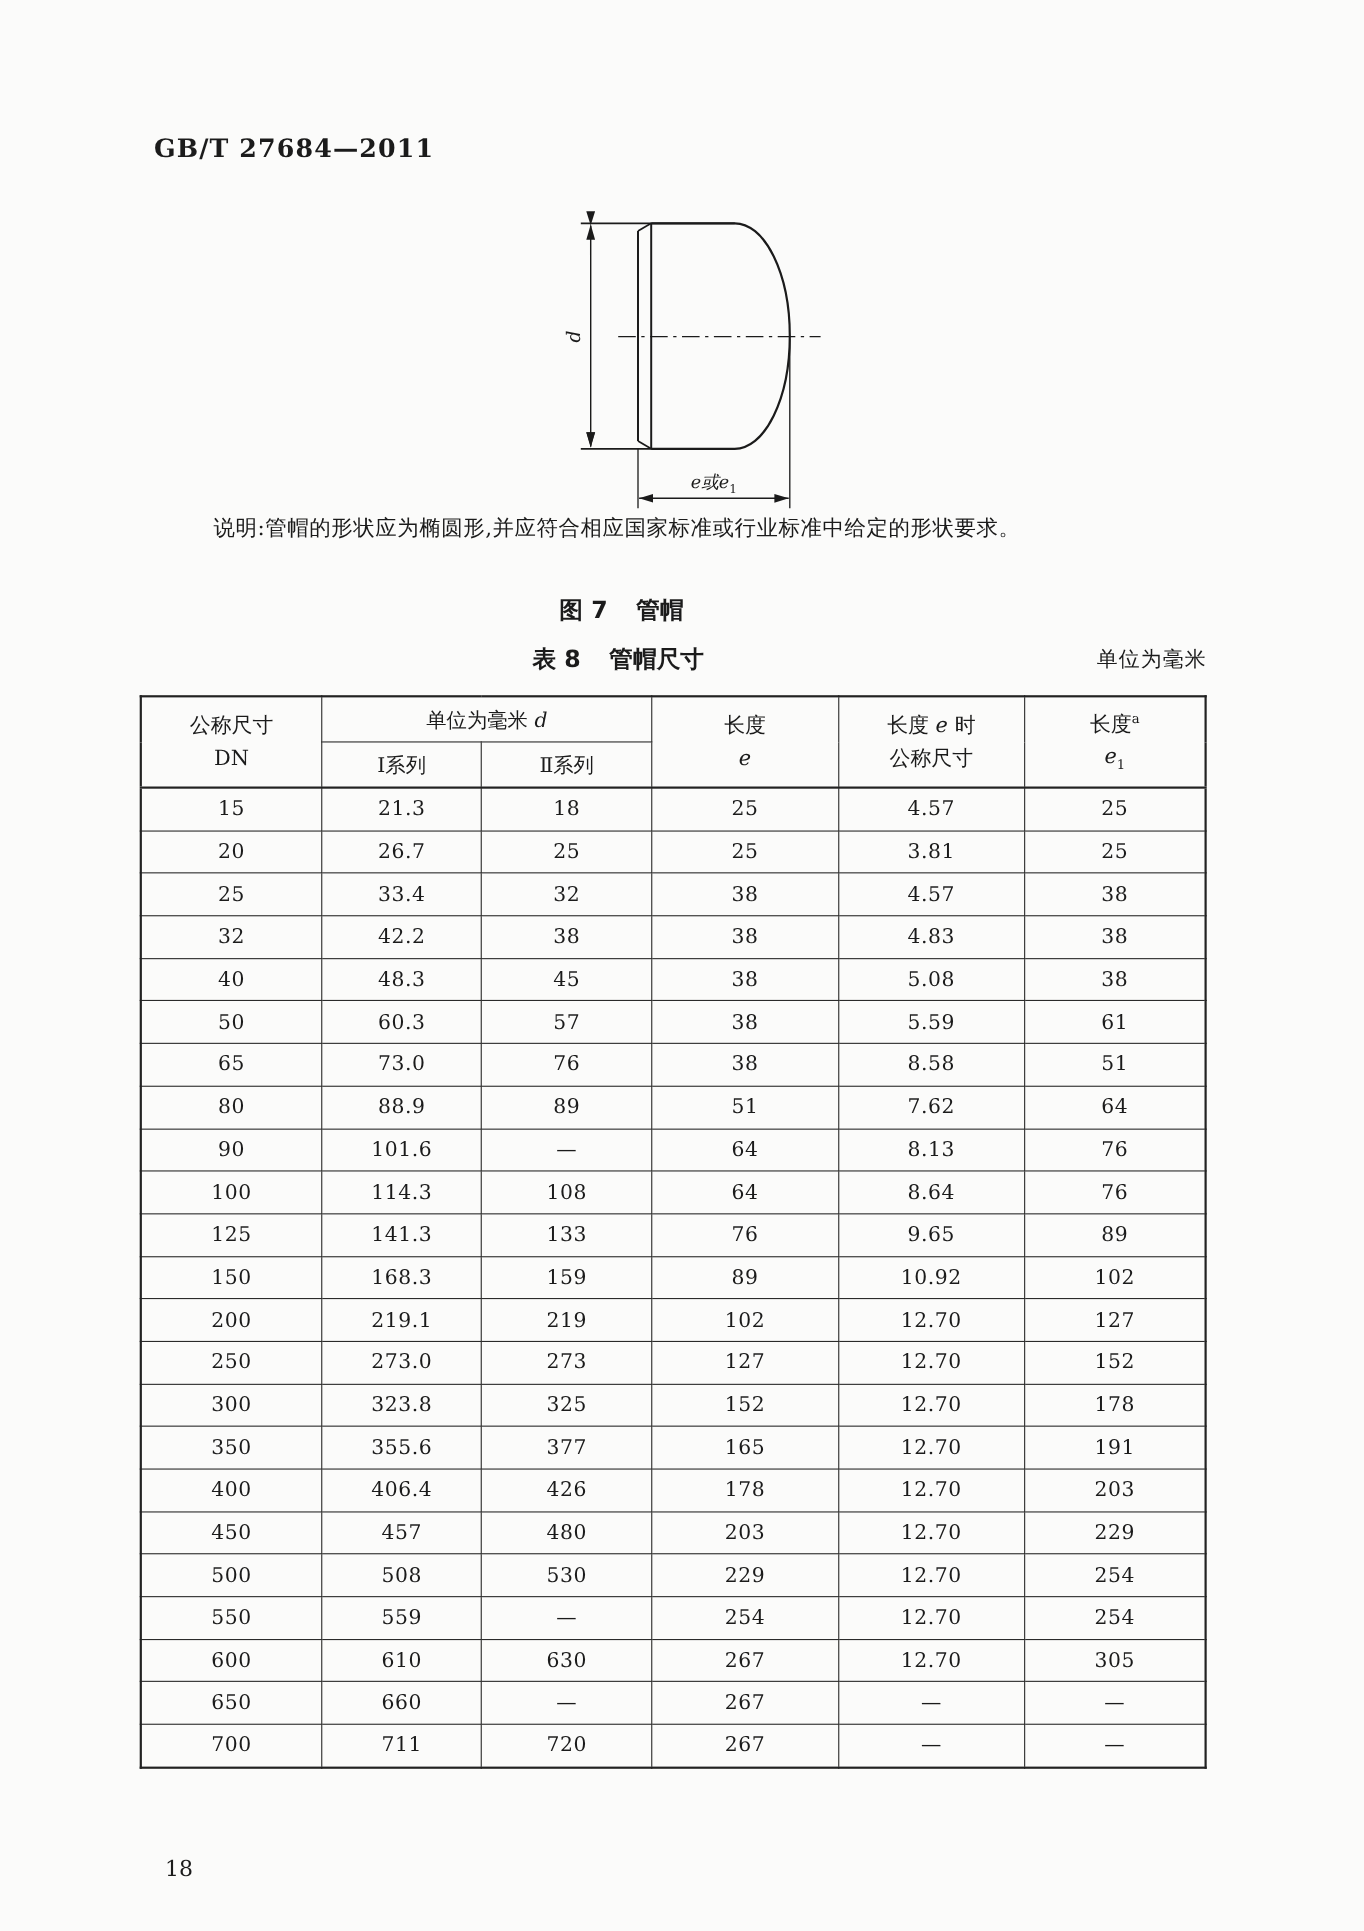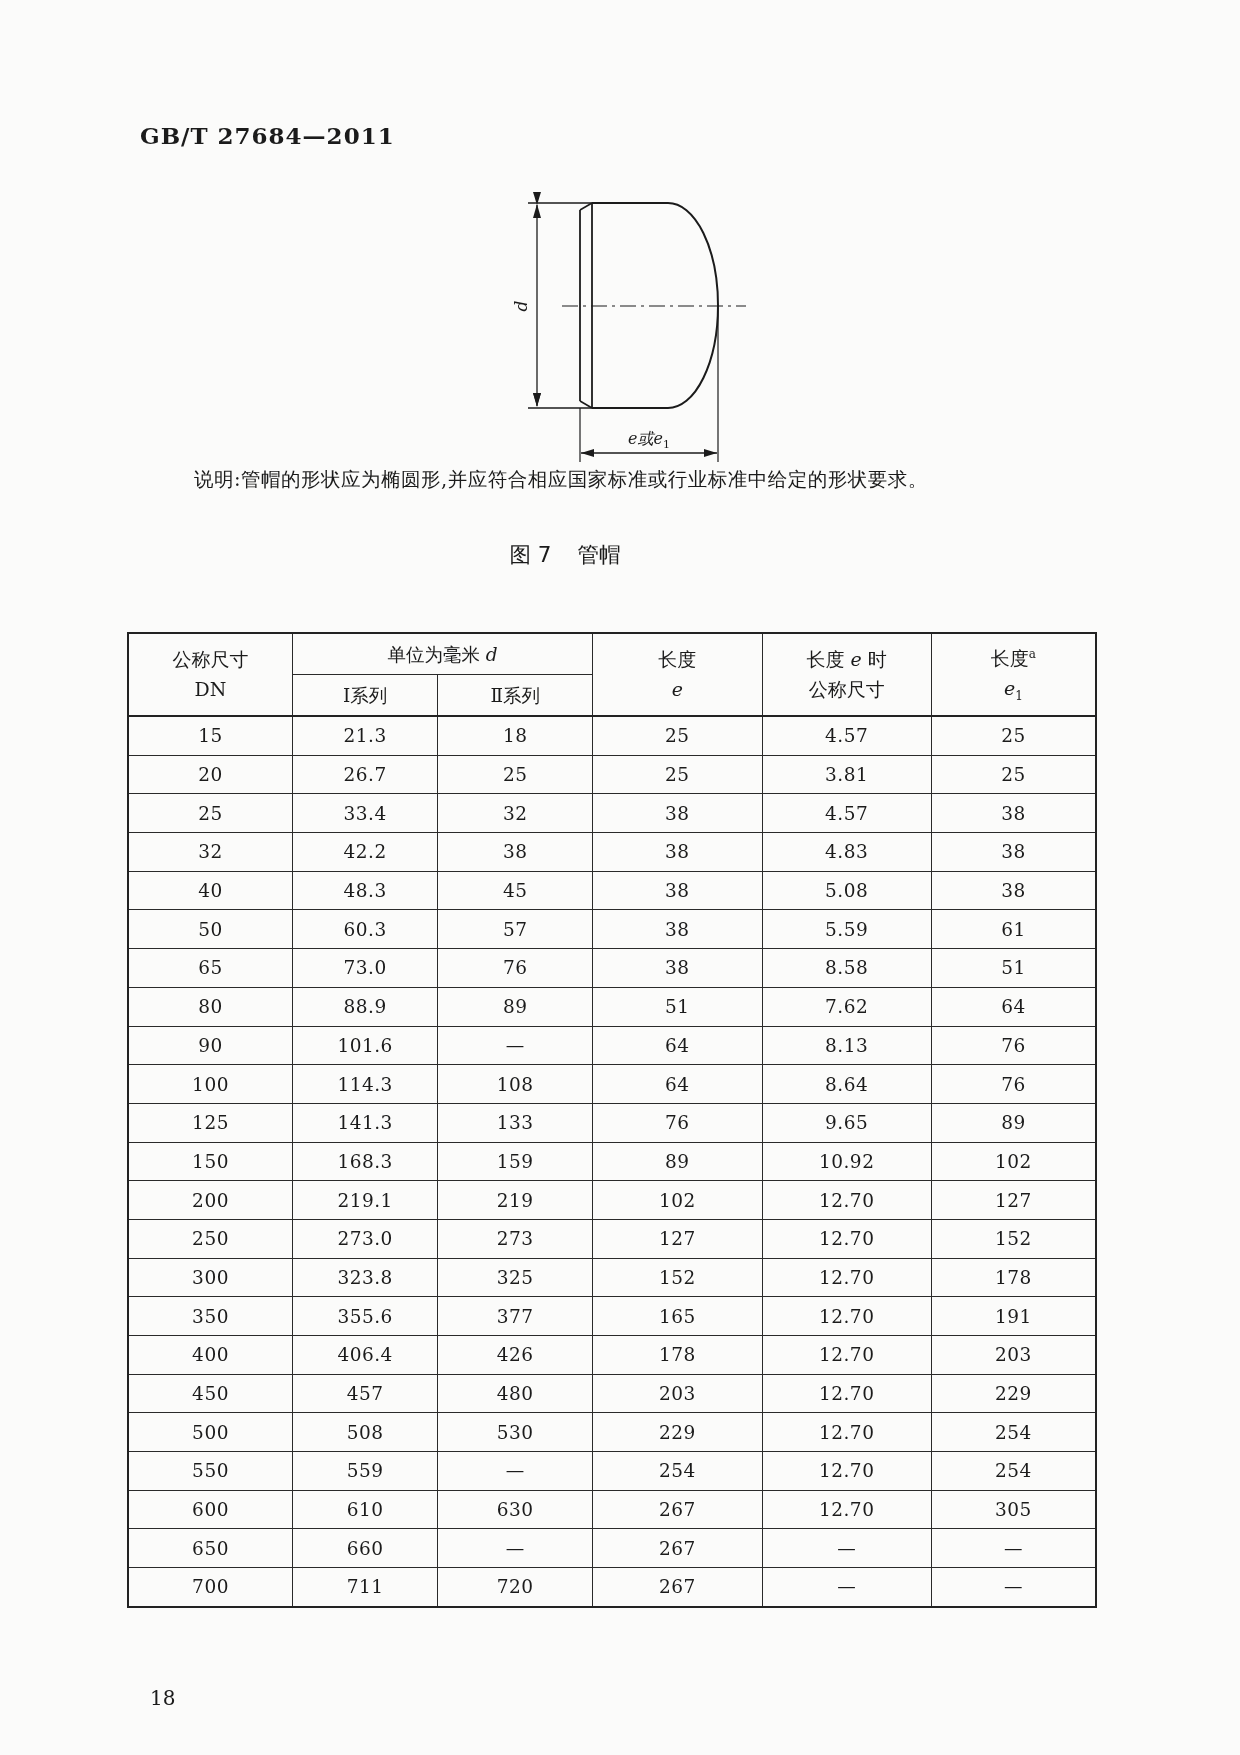--- a/index.html
+++ b/index.html
@@ -24,21 +24,21 @@
     fill: #1b1b1b;
   }
 
   .fig-note {
     position: absolute; left: 152px; top: 466px;
     font-size: 19.5px; letter-spacing: 0.5px; margin-left: 42px;
   }
 
   .fig-caption {
     position: absolute; left: 0; top: 540px; width: 1130px;
-    text-align: center; font-weight: normal; font-size: 21.5px;
+    text-align: center; font-weight: bold; font-size: 21.5px;
     font-family: "DejaVu Sans", "Liberation Sans", sans-serif;
   }
   .caption-gap { display: inline-block; width: 26px; }
 
   .table-caption-row {
     position: absolute; left: 127px; top: 584px; width: 970px; height: 28px;
   }
   .table-caption {
     position: absolute; left: 0; right: 0; text-align: center;
     font-weight: bold; font-size: 21.5px;
@@ -127,20 +127,26 @@
       <tspan class="var" font-style="italic">e或e</tspan><tspan font-size="11" dy="4">1</tspan>
     </text>
   </svg>
 
   <div class="fig-note">说明:管帽的形状应为椭圆形,并应符合相应国家标准或行业标准中给定的形状要求。</div>
 
   <div class="fig-caption">
     <span>图 7</span><span class="caption-gap"></span><span>管帽</span>
   </div>
 
+  <div class="table-caption-row">
+    <div class="table-caption">
+      <span>表 8</span><span class="caption-gap"></span><span>管帽尺寸</span>
+    </div>
+    <div class="unit-note">单位为毫米</div>
+  </div>
 
   <table class="dims">
     <colgroup>
       <col class="c1">
         <col class="c2">
         <col class="c3">
         <col class="c4">
         <col class="c5">
         <col class="c6">
     </colgroup>

